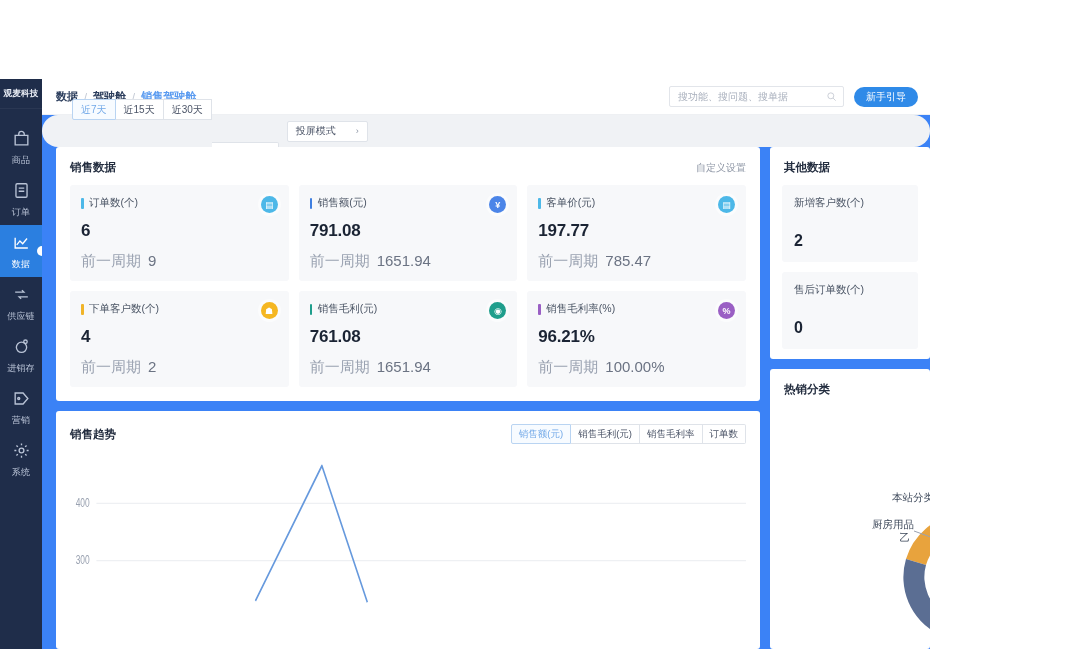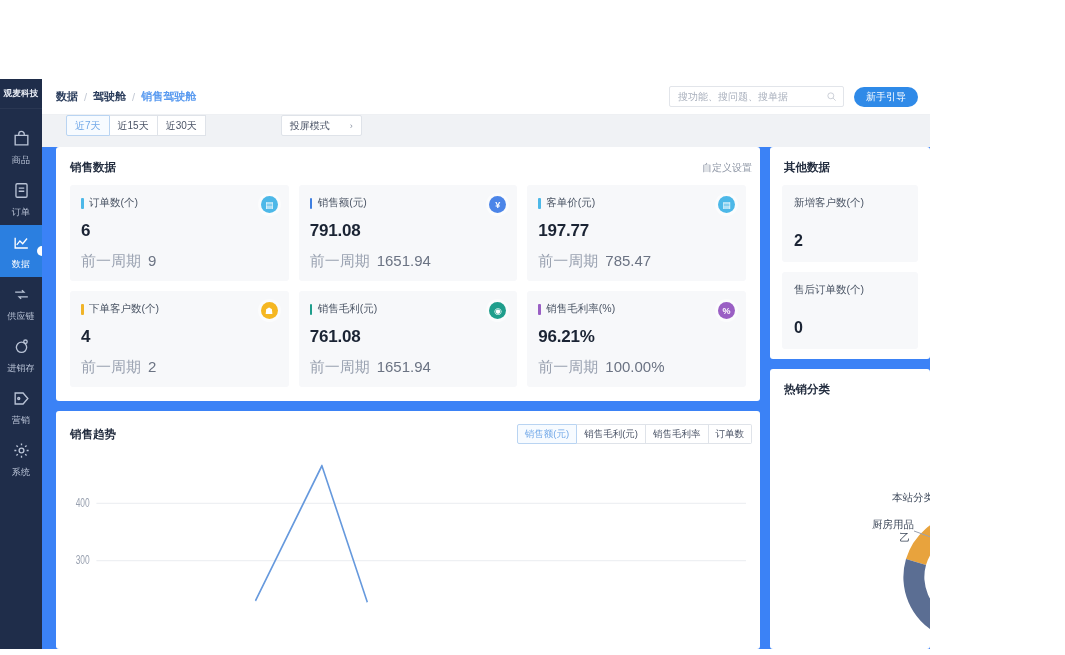--- a/index.html
+++ b/index.html
@@ -86,23 +86,24 @@
     height: 20px; padding: 0 12px;
     background: #2f8ae8; color: #fff;
     border: 0; border-radius: 10px;
     font-size: 10px; font-family: Liberation Mono, monospace;
     cursor: pointer; white-space: nowrap;
   }
 
   
   .filterbar {
     height: 32px; flex: 0 0 32px;
-    display: flex; 
-    padding-left: 24px; gap: 0;
+    display: flex; align-items: center;
+    padding-left: 30px; gap: 0;
     background: #f0f2f5;
+    border-radius: 16px;
   }
   .seg { display: flex; }
   .seg button {
     height: 21px; padding: 0 8px;
     background: #fff; border: 1px solid #dfe3e9;
     border-left-width: 0;
     font-size: 10px; font-family: inherit; color: #4a5costume; color: #4a5366;
     cursor: pointer; white-space: nowrap;
   }
   .seg button:first-child { border-left-width: 1px; border-radius: 2px 0 0 2px; }
@@ -122,21 +123,21 @@
     flex: 1; padding: 0 0 0 14px;
     display: flex; gap: 10px; min-height: 0;
     overflow: hidden;
   }
   .col-main { flex: 1 1 auto; min-width: 0; display: flex; flex-direction: column; gap: 10px; }
   .col-side { flex: 0 0 160px; display: flex; flex-direction: column; gap: 10px; }
 
   .panel { background: #fff; border-radius: 3px; }
   .panel-head {
     display: flex; align-items: center;
-    padding: 13px 8px 10px 14px;
+    padding: 13px 14px 10px 14px;
   }
   .panel-title { font-size: 11.5px; font-weight: bold; color: #232d3f; }
   .panel-head .right-act { margin-left: auto; display: flex; align-items: center; gap: 6px; }
   .link-设置, .cfg-link { font-size: 10px; color: #8e96a5; cursor: pointer; }
 
   
   .kpi-grid {
     display: grid;
     grid-template-columns: repeat(3, 1fr);
     gap: 10px;

